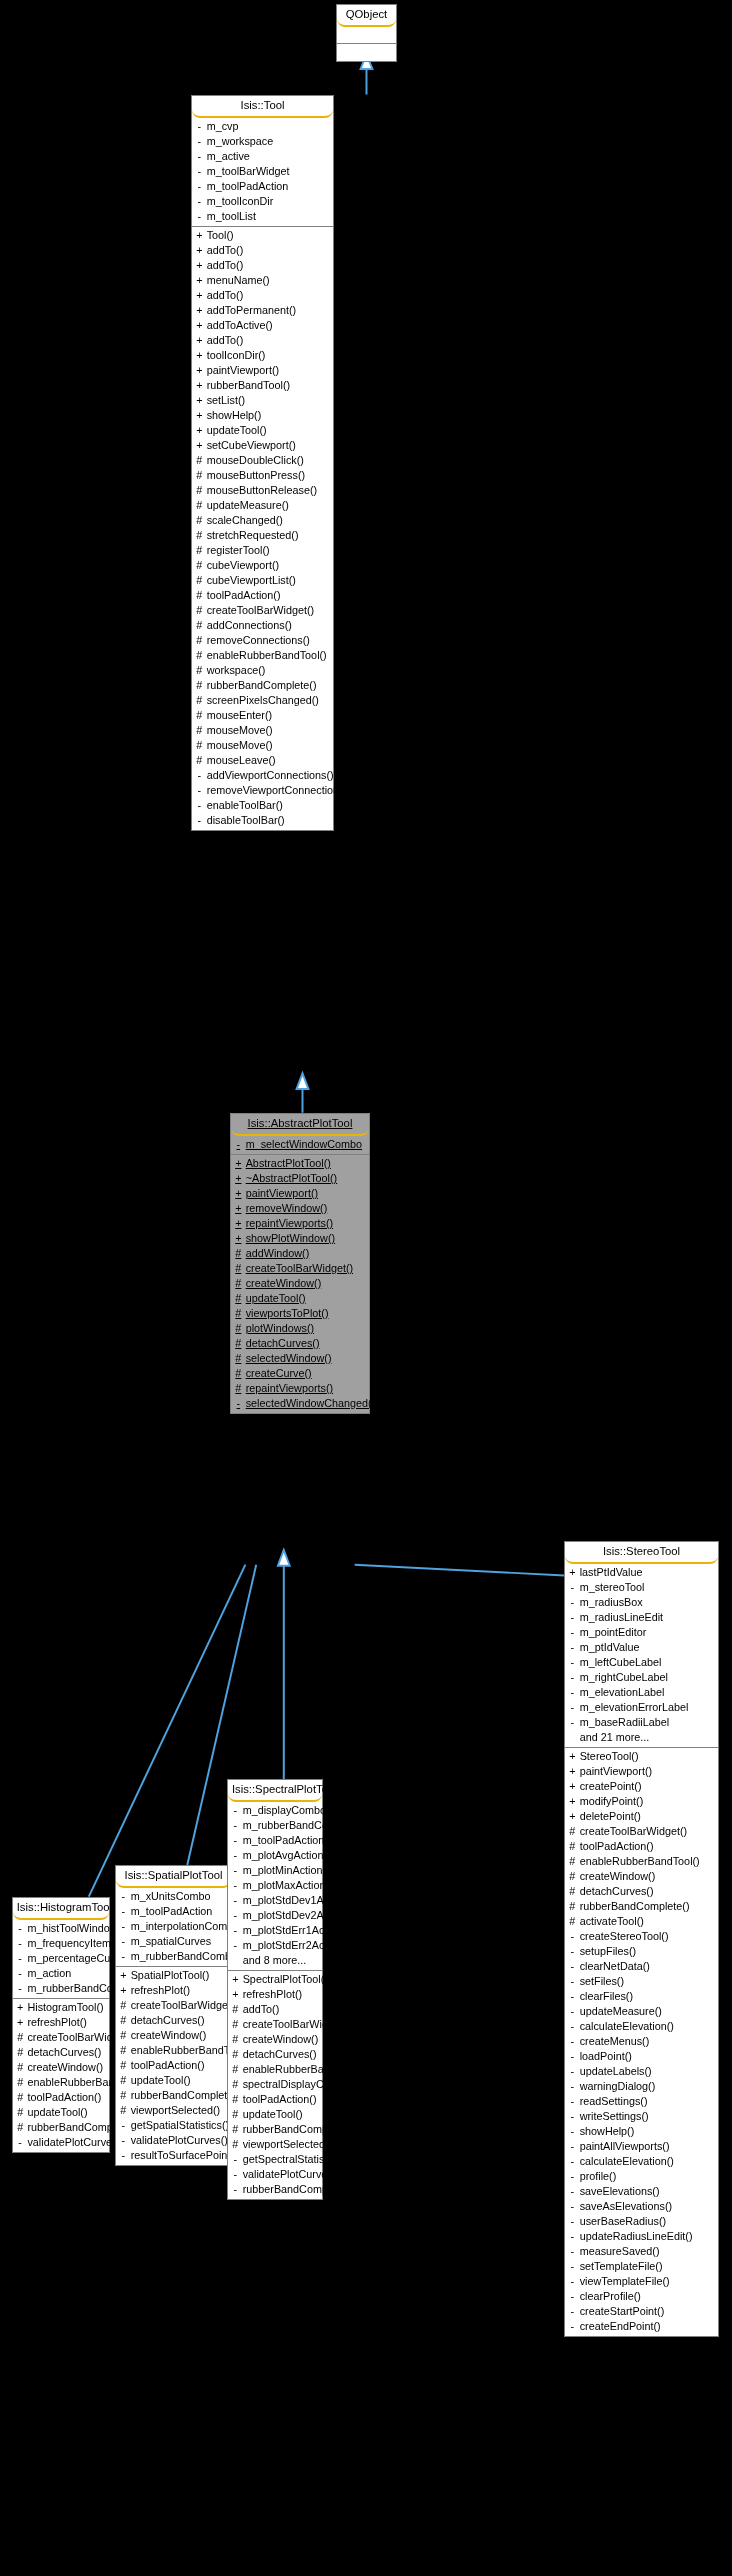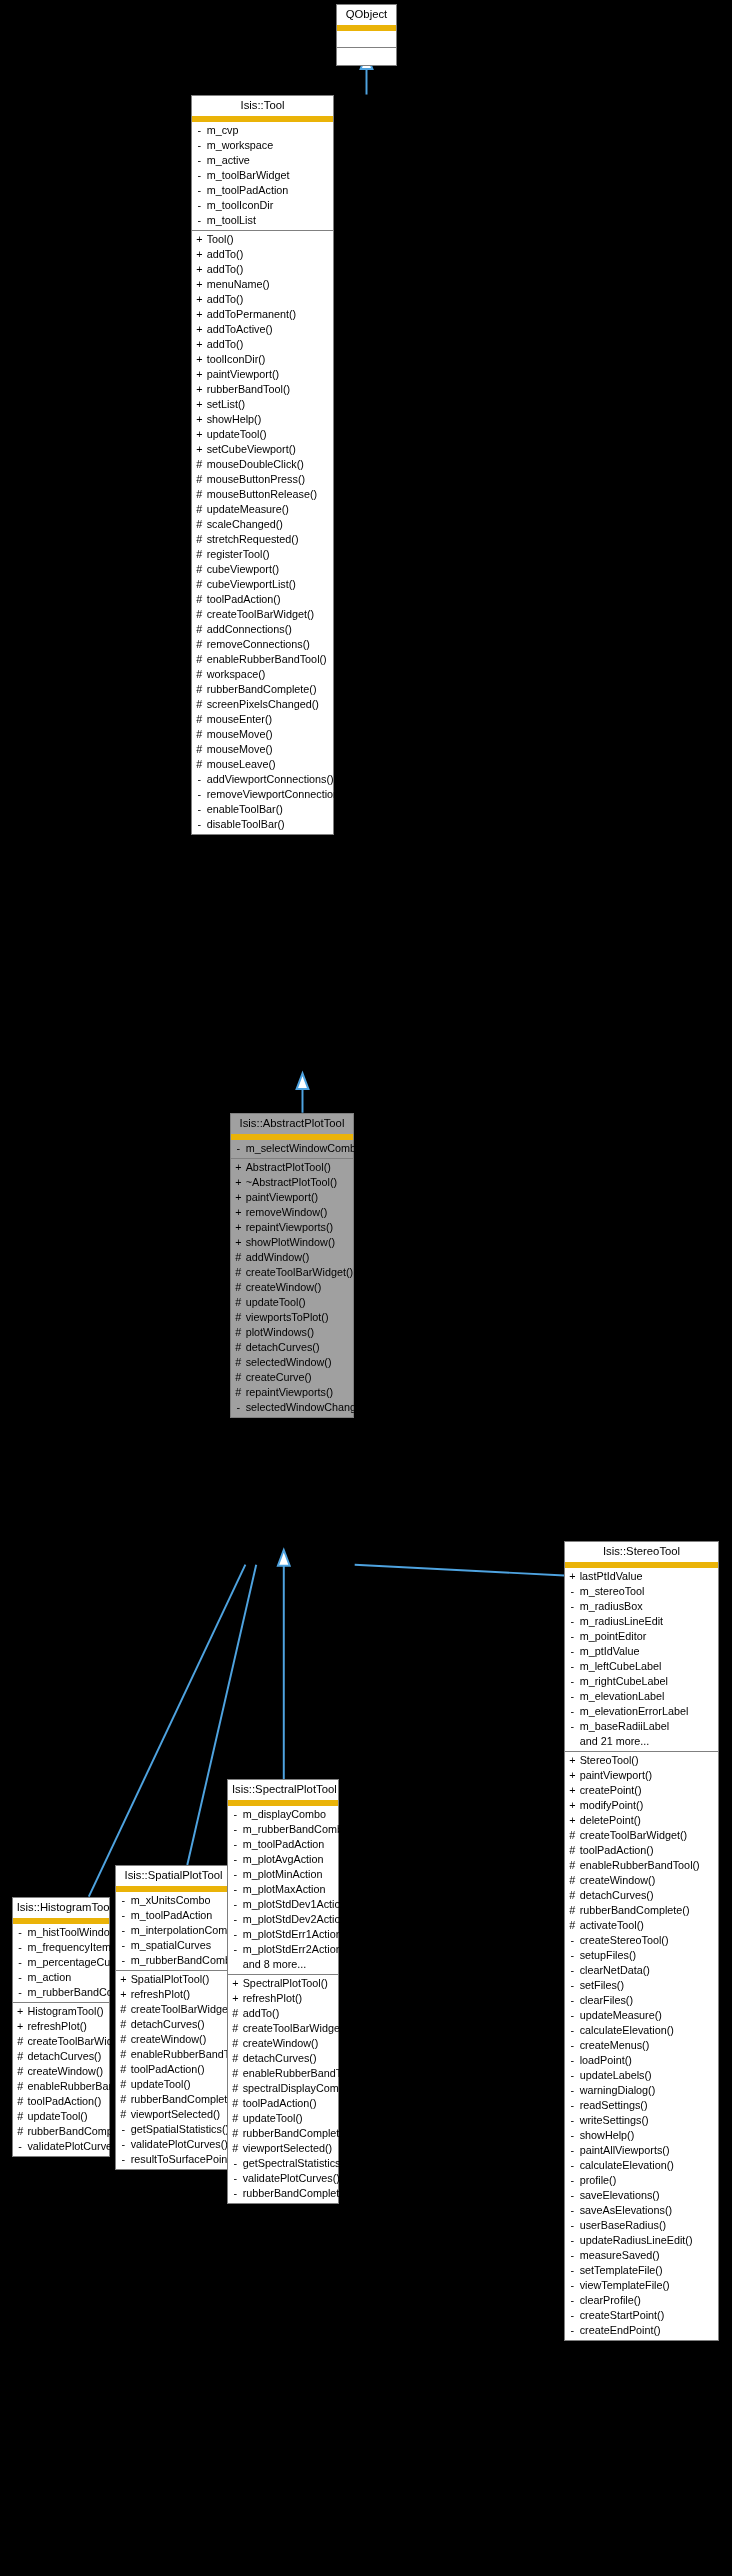--- a/index.html
+++ b/index.html
@@ -35,23 +35,24 @@
     z-index: 5;
   }
   .node.highlight {
     background: #a0a0a0;
   }
   .node .title {
     text-align: center;
     font-size: 11.3px;
     color: #000000;
     padding: 3px 3.9px 3.9px 3.9px;
-    border-bottom: 6px solid #eab308;
+    border-bottom: 2px solid #eab308;
     line-height: 12.8px;
     white-space: nowrap;
+    border-radius: 8px;
   }
   .node .compartment {
     border-bottom: 1px solid #808080;
     padding: 1px 0 2px 0;
   }
   .node .compartment:last-child {
     border-bottom: none;
   }
   .node .compartment.empty {
     height: 13.8px;
@@ -290,21 +291,21 @@
         <div class="row">
           <span class="vis">-</span>
           <span class="nm">enableToolBar()</span>
         </div>
         <div class="row">
           <span class="vis">-</span>
           <span class="nm">disableToolBar()</span>
         </div>
       </div>
     </div>
-    <div class="node highlight" style="left: 230px; top: 1113px; width: 124px;">
+    <div class="node highlight" style="left: 230px; top: 1113px; width: 140px; text-decoration: underline;">
       <div class="title">Isis::AbstractPlotTool</div>
       <div class="compartment">
         <div class="row">
           <span class="vis">-</span>
           <span class="nm">m_selectWindowCombo</span>
         </div>
       </div>
       <div class="compartment">
         <div class="row">
           <span class="vis">+</span>
@@ -515,21 +516,21 @@
         <div class="row">
           <span class="vis">-</span>
           <span class="nm">validatePlotCurves()</span>
         </div>
         <div class="row">
           <span class="vis">-</span>
           <span class="nm">resultToSurfacePoint()</span>
         </div>
       </div>
     </div>
-    <div class="node" style="left: 227px; top: 1779px; width: 112px;">
+    <div class="node" style="left: 227px; top: 1779px; width: 96px;">
       <div class="title">Isis::SpectralPlotTool</div>
       <div class="compartment">
         <div class="row">
           <span class="vis">-</span>
           <span class="nm">m_displayCombo</span>
         </div>
         <div class="row">
           <span class="vis">-</span>
           <span class="nm">m_rubberBandCombo</span>
         </div>

